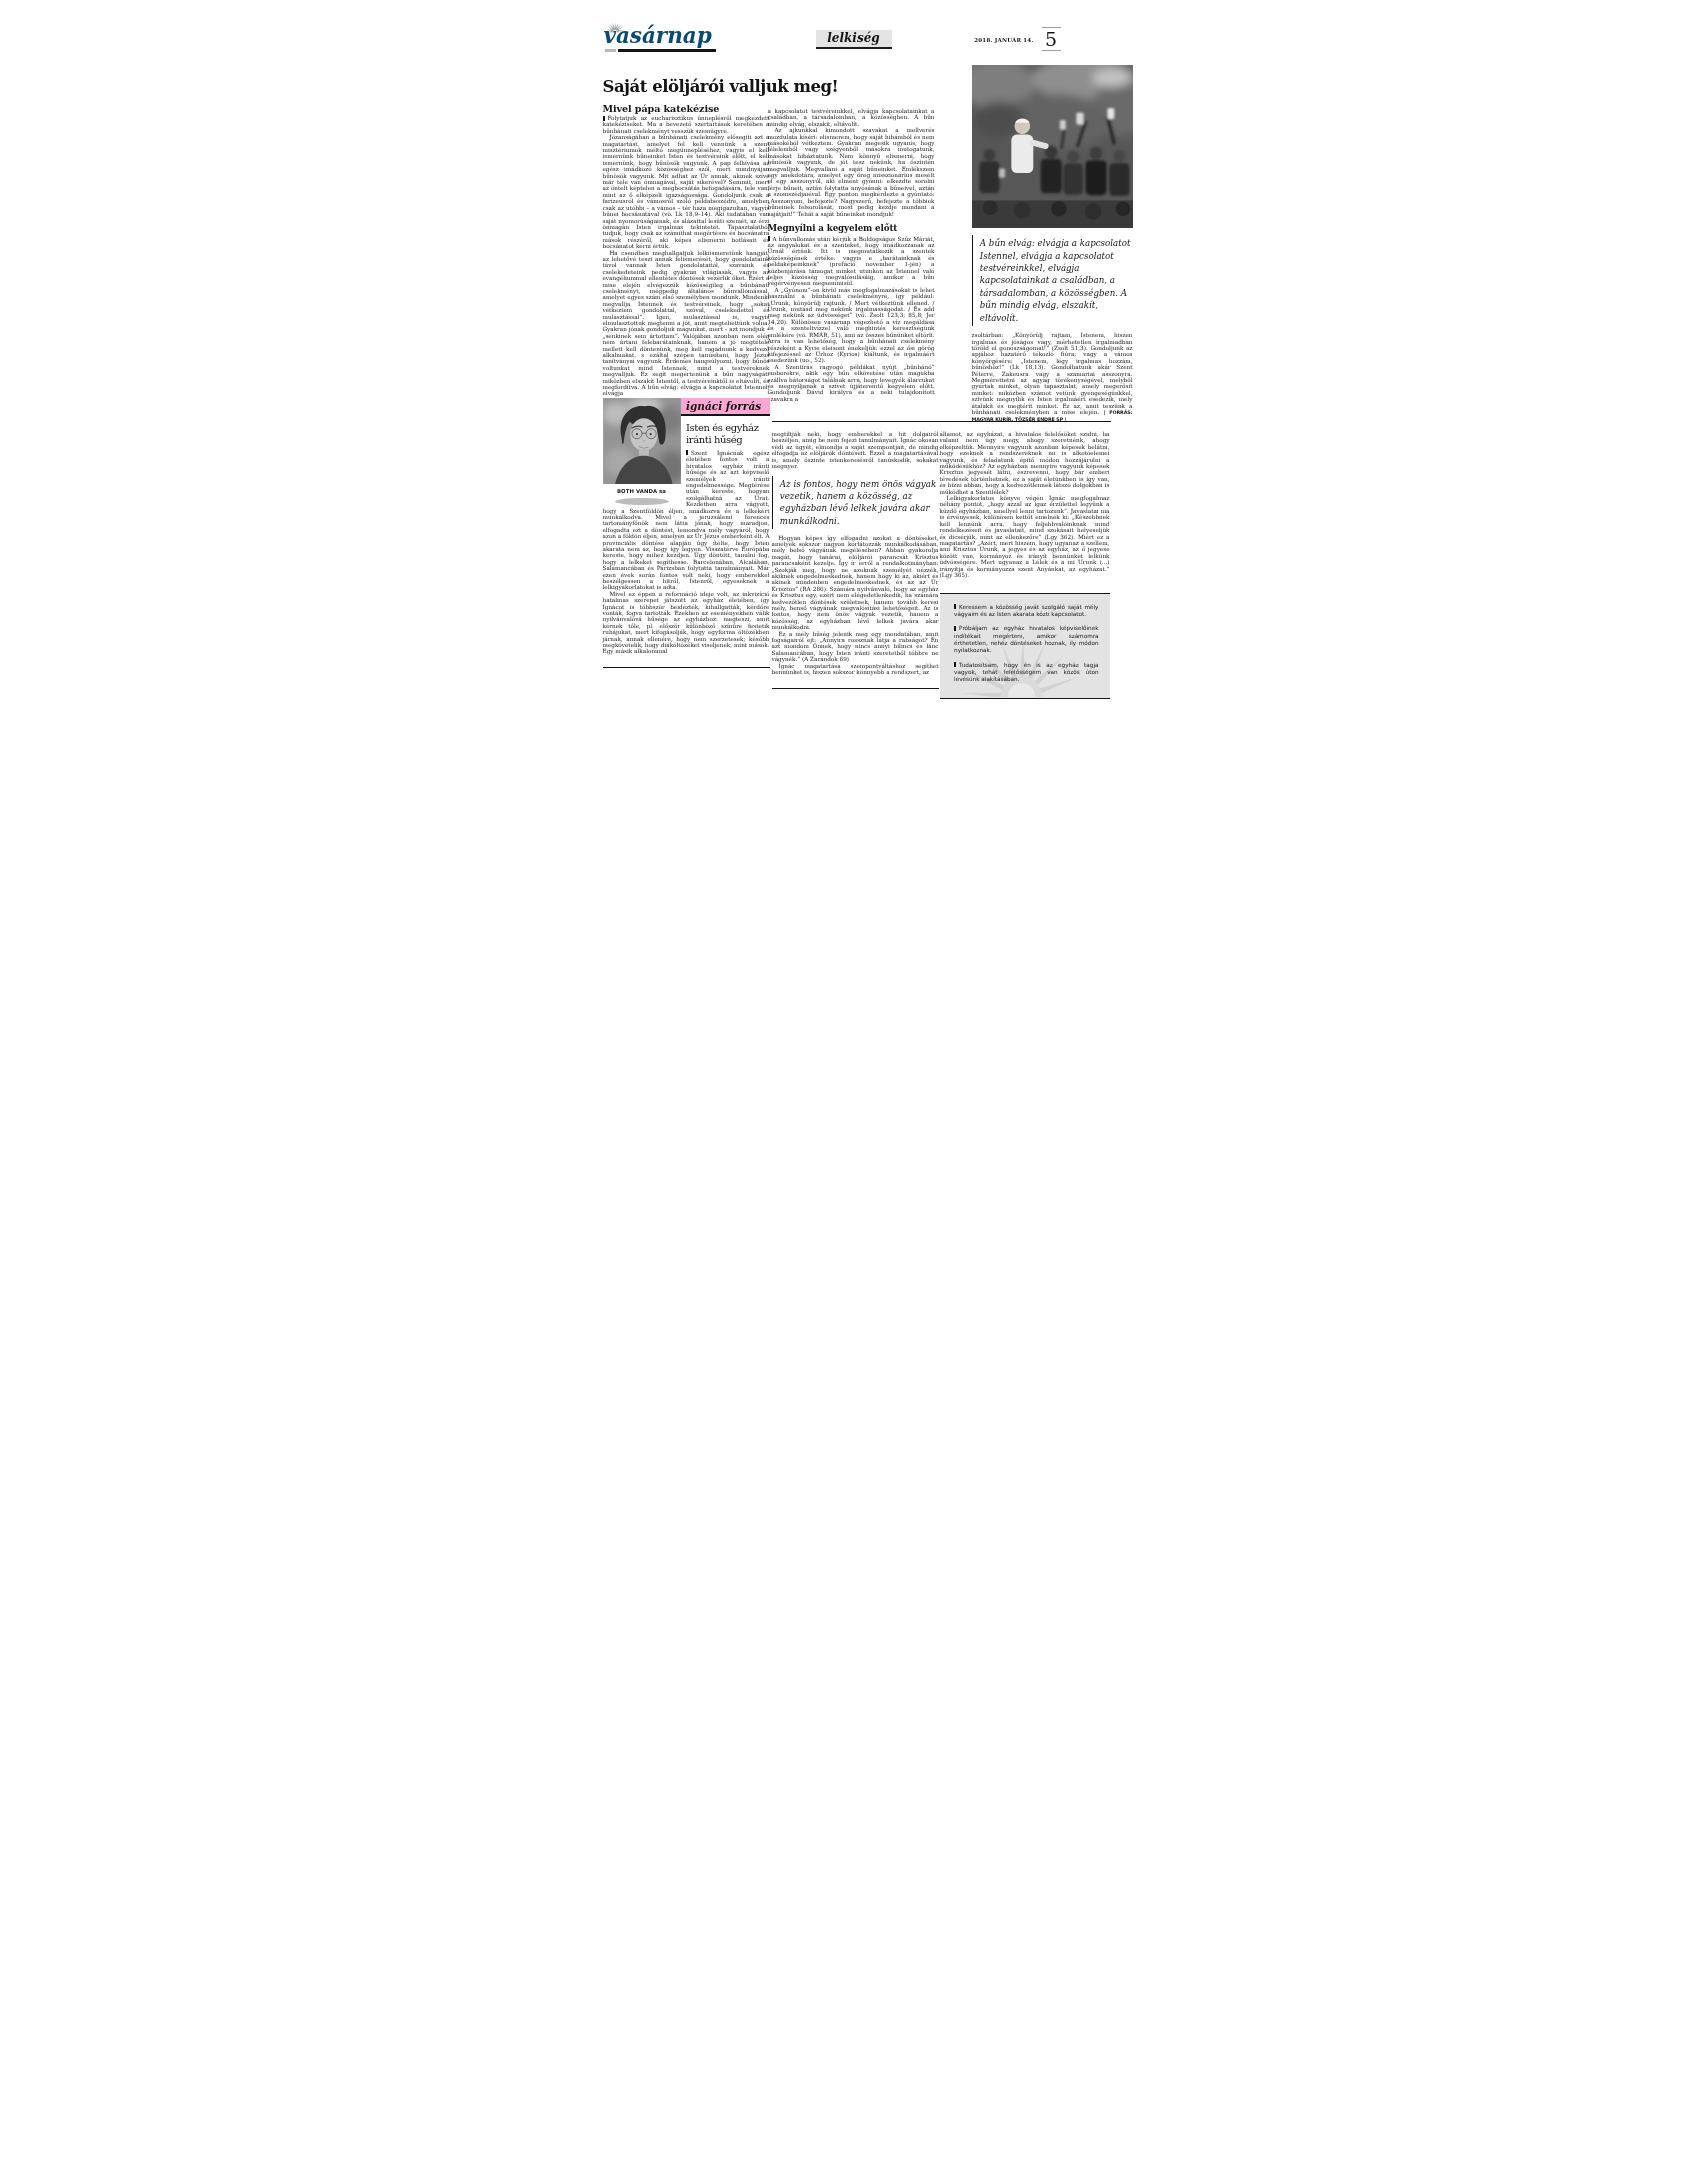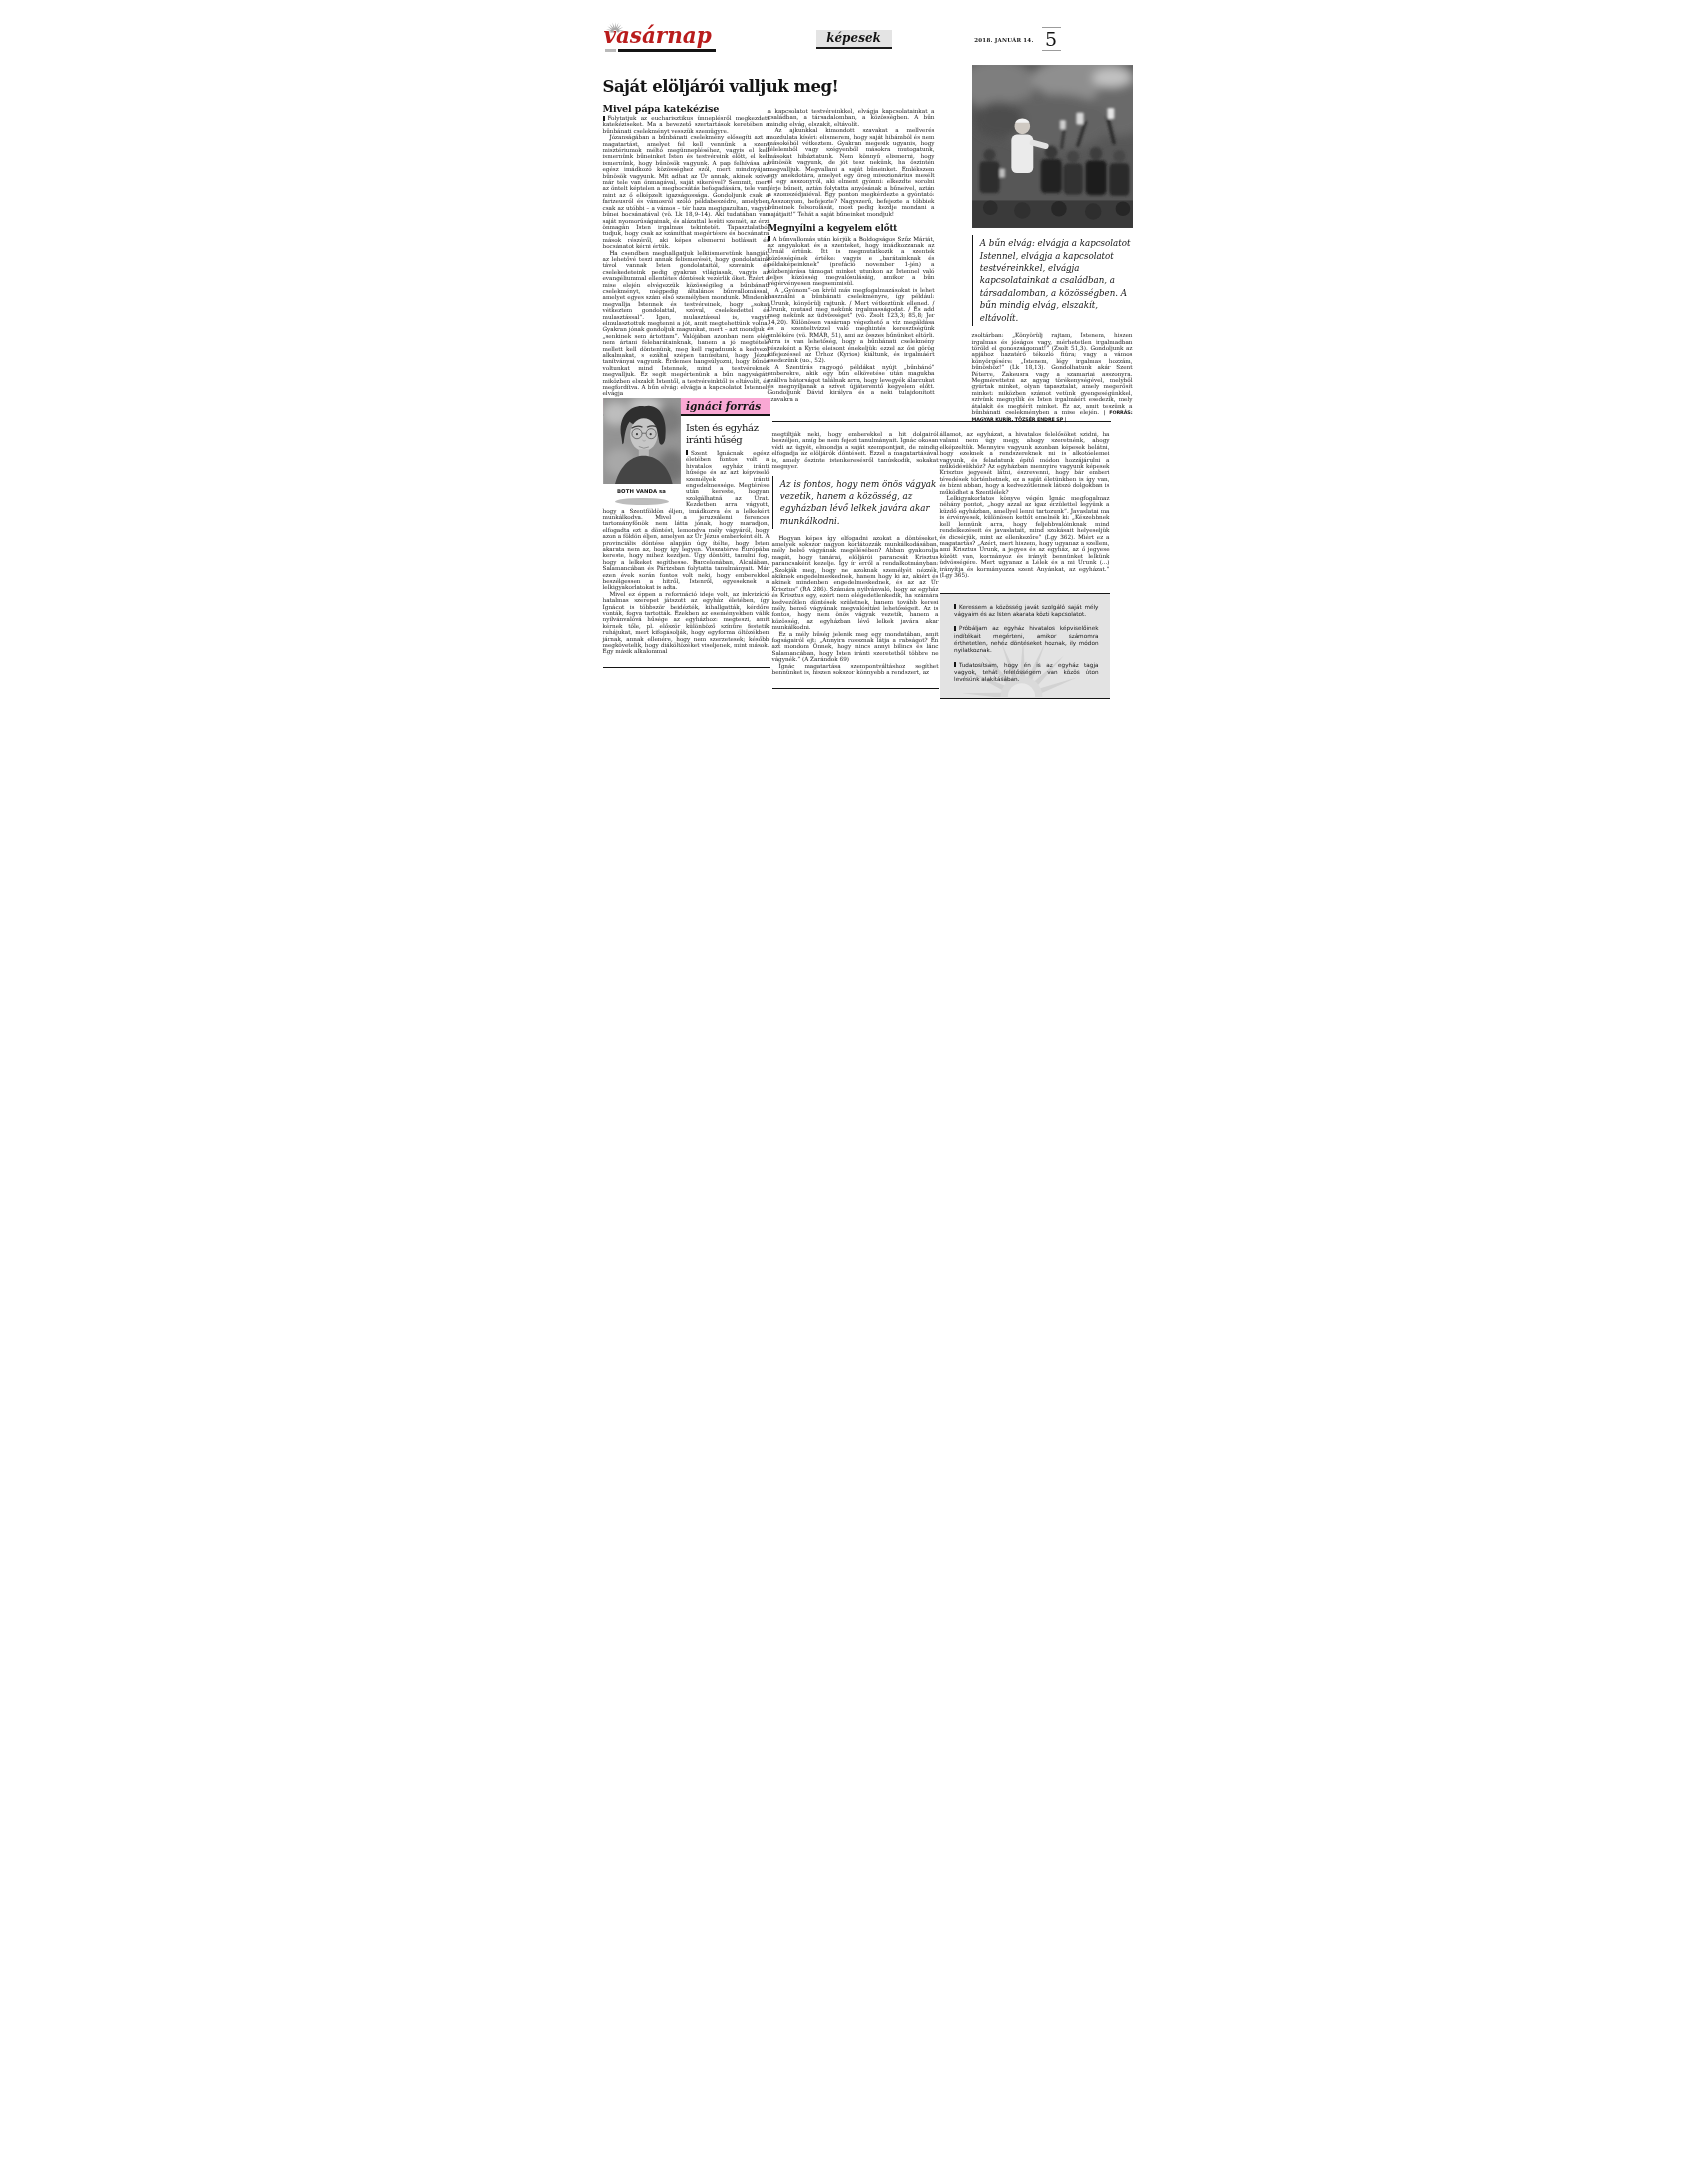--- a/index.html
+++ b/index.html
@@ -3,21 +3,21 @@
 <meta charset="utf-8">
 <style>
   html,body{margin:0;padding:0;background:#ffffff;}
   .page{position:relative;width:567px;height:721px;margin:0 auto;background:#fff;
         font-family:"DejaVu Serif",serif;color:#141414;overflow:hidden;}
   .abs{position:absolute;}
 
   
   .logo-block{left:35px;top:18.3px;width:124px;height:35px;}
   .logo-word{position:absolute;left:0.9px;top:6.4px;font-style:italic;font-weight:600;
-             font-size:21.5px;letter-spacing:0px;line-height:1;color:#b91c1c;}
+             font-size:21.5px;letter-spacing:0px;line-height:1;color:#0c4a6e;}
   .logo-sun{position:absolute;left:2.7px;top:0.9px;}
   .logo-rule-gray{position:absolute;left:2.7px;top:31px;width:11px;height:3.2px;background:#b9b9b9;}
   .logo-rule-black{position:absolute;left:15.6px;top:31px;width:98px;height:3.2px;background:#141414;}
   .section-box{left:248px;top:30px;width:76px;height:17.4px;background:#e4e4e4;
                border-bottom:2.7px solid #1c1c1c;text-align:center;}
   .section-box span{font-style:italic;font-weight:bold;font-size:12px;line-height:17.4px;}
   .issue-date{left:393px;top:37px;width:73px;text-align:right;font-weight:bold;
               font-size:5.5px;letter-spacing:0.2px;}
   .pagenum{left:474px;top:26.5px;width:19px;text-align:center;}
   .pagenum .bar{height:1.4px;background:#9c9c9c;}
@@ -97,21 +97,21 @@
           <path d="M-4,2 a4,5 0 0 1 8,0 Z" fill="#ffffff"></path>
         </g>
       </svg>
     </span>
     <span class="logo-word">vasárnap</span>
     <span class="logo-rule-gray"></span>
     <span class="logo-rule-black"></span>
   </div>
 
   <div class="abs section-box">
-    <span>képesek</span>
+    <span>lelkiség</span>
   </div>
 
   <div class="abs issue-date">2018. JANUÁR 14.</div>
 
   <div class="abs pagenum">
     <div class="bar"></div>
     <div class="num">5</div>
     <div class="bar"></div>
   </div>
 

